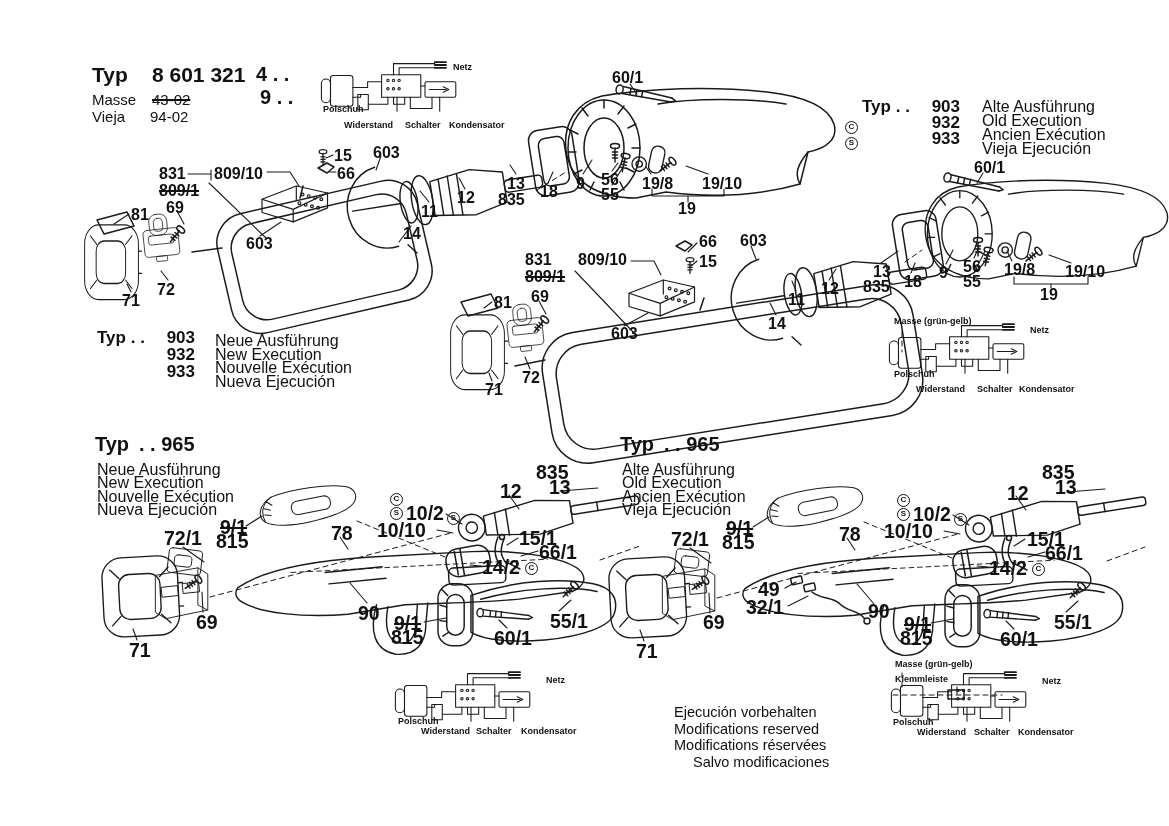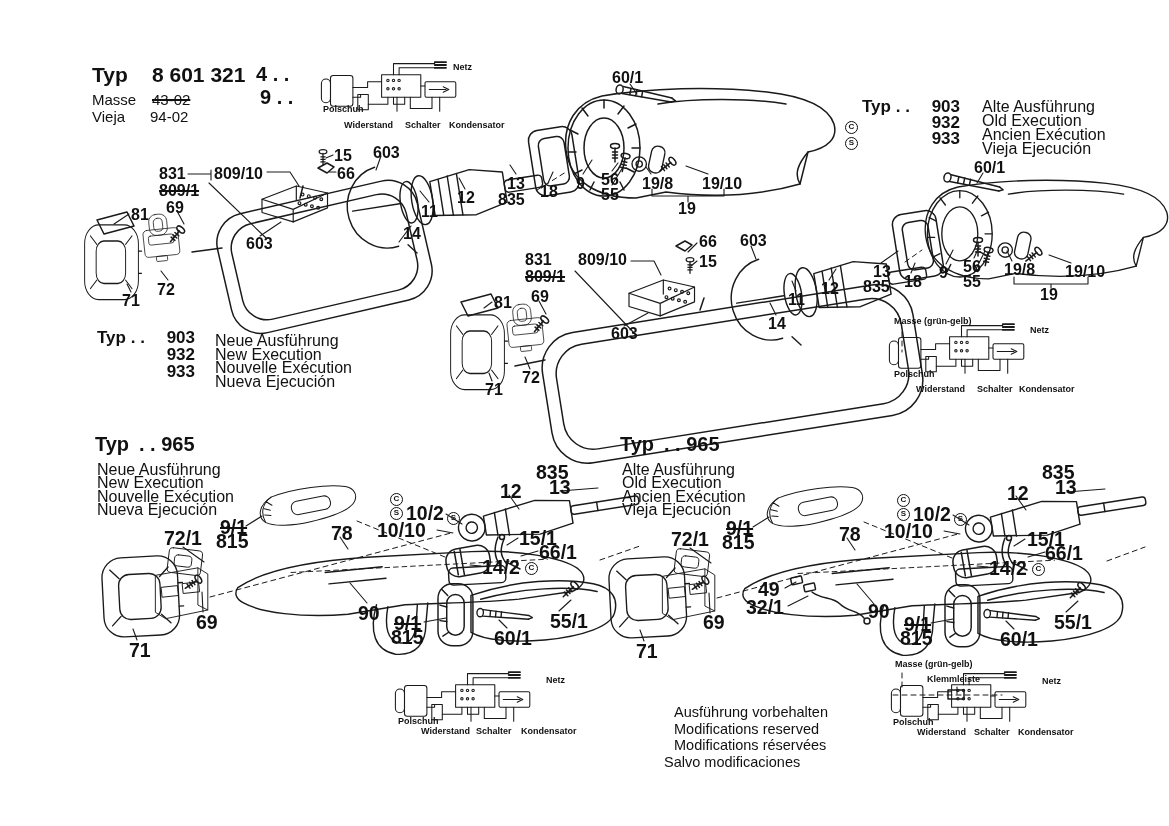--- a/index.html
+++ b/index.html
@@ -328,24 +328,24 @@
   <div class="typblock" style="left:620px;top:433px">
     <span class="lblx tb2-typ" style="left:0;top:0">Typ</span>
     <span class="lblx tb2-typ" style="left:44px;top:0">. . 965</span>
     <span class="lblx tb-var" style="left:2px;top:28px">Alte Ausführung</span>
     <span class="lblx tb-var" style="left:2px;top:41px">Old Execution</span>
     <span class="lblx tb-var" style="left:2px;top:55px">Ancien Exécution</span>
     <span class="lblx tb-var" style="left:2px;top:68px">Vieja Ejecución</span>
   </div>
 
   <div>
-    <span class="note" style="left:674px;top:704px">Ausführung vorbehalten</span>
+    <span class="note" style="left:674px;top:704px">Ejecución vorbehalten</span>
     <span class="note" style="left:674px;top:720.5px">Modifications reserved</span>
     <span class="note" style="left:674px;top:737px">Modifications réservées</span>
-    <span class="note" style="left:664px;top:753.5px">Salvo modificaciones</span>
+    <span class="note" style="left:693px;top:753.5px">Salvo modificaciones</span>
   </div>
 
   <div>
     <span class="wl" style="left:453px;top:62px">Netz</span>
     <span class="wl" style="left:323px;top:104px">Polschuh</span>
     <span class="wl" style="left:344px;top:120px">Widerstand</span>
     <span class="wl" style="left:405px;top:120px">Schalter</span>
     <span class="wl" style="left:449px;top:120px">Kondensator</span>
   </div>
 
@@ -361,21 +361,21 @@
   <div>
     <span class="wl" style="left:546px;top:675px">Netz</span>
     <span class="wl" style="left:398px;top:716px">Polschuh</span>
     <span class="wl" style="left:421px;top:726px">Widerstand</span>
     <span class="wl" style="left:476px;top:726px">Schalter</span>
     <span class="wl" style="left:521px;top:726px">Kondensator</span>
   </div>
 
   <div>
     <span class="wl" style="left:895px;top:659px">Masse (grün-gelb)</span>
-    <span class="wl" style="left:927px;top:674px">Klemmleiste</span>
+    <span class="wl" style="left:895px;top:674px">Klemmleiste</span>
     <span class="wl" style="left:1042px;top:676px">Netz</span>
     <span class="wl" style="left:893px;top:717px">Polschuh</span>
     <span class="wl" style="left:917px;top:727px">Widerstand</span>
     <span class="wl" style="left:974px;top:727px">Schalter</span>
     <span class="wl" style="left:1018px;top:727px">Kondensator</span>
   </div>
 
   <div id="labels">
         <span class="lbl s16" style="left: 159px; top: 166px;">831</span>
         <span class="lbl s16 strike" style="left: 159px; top: 183px;">809/1</span>

